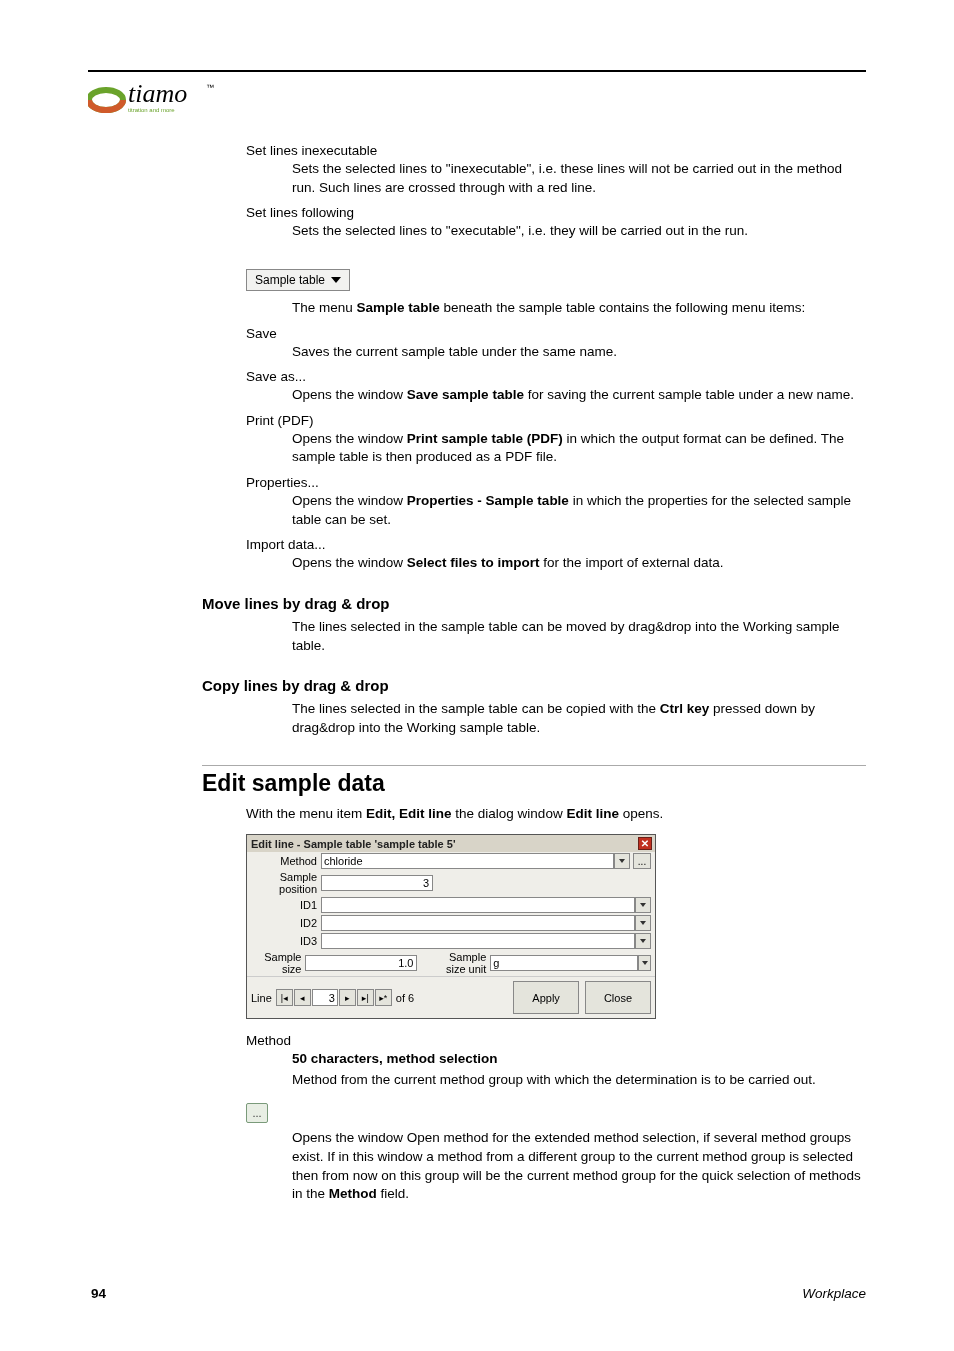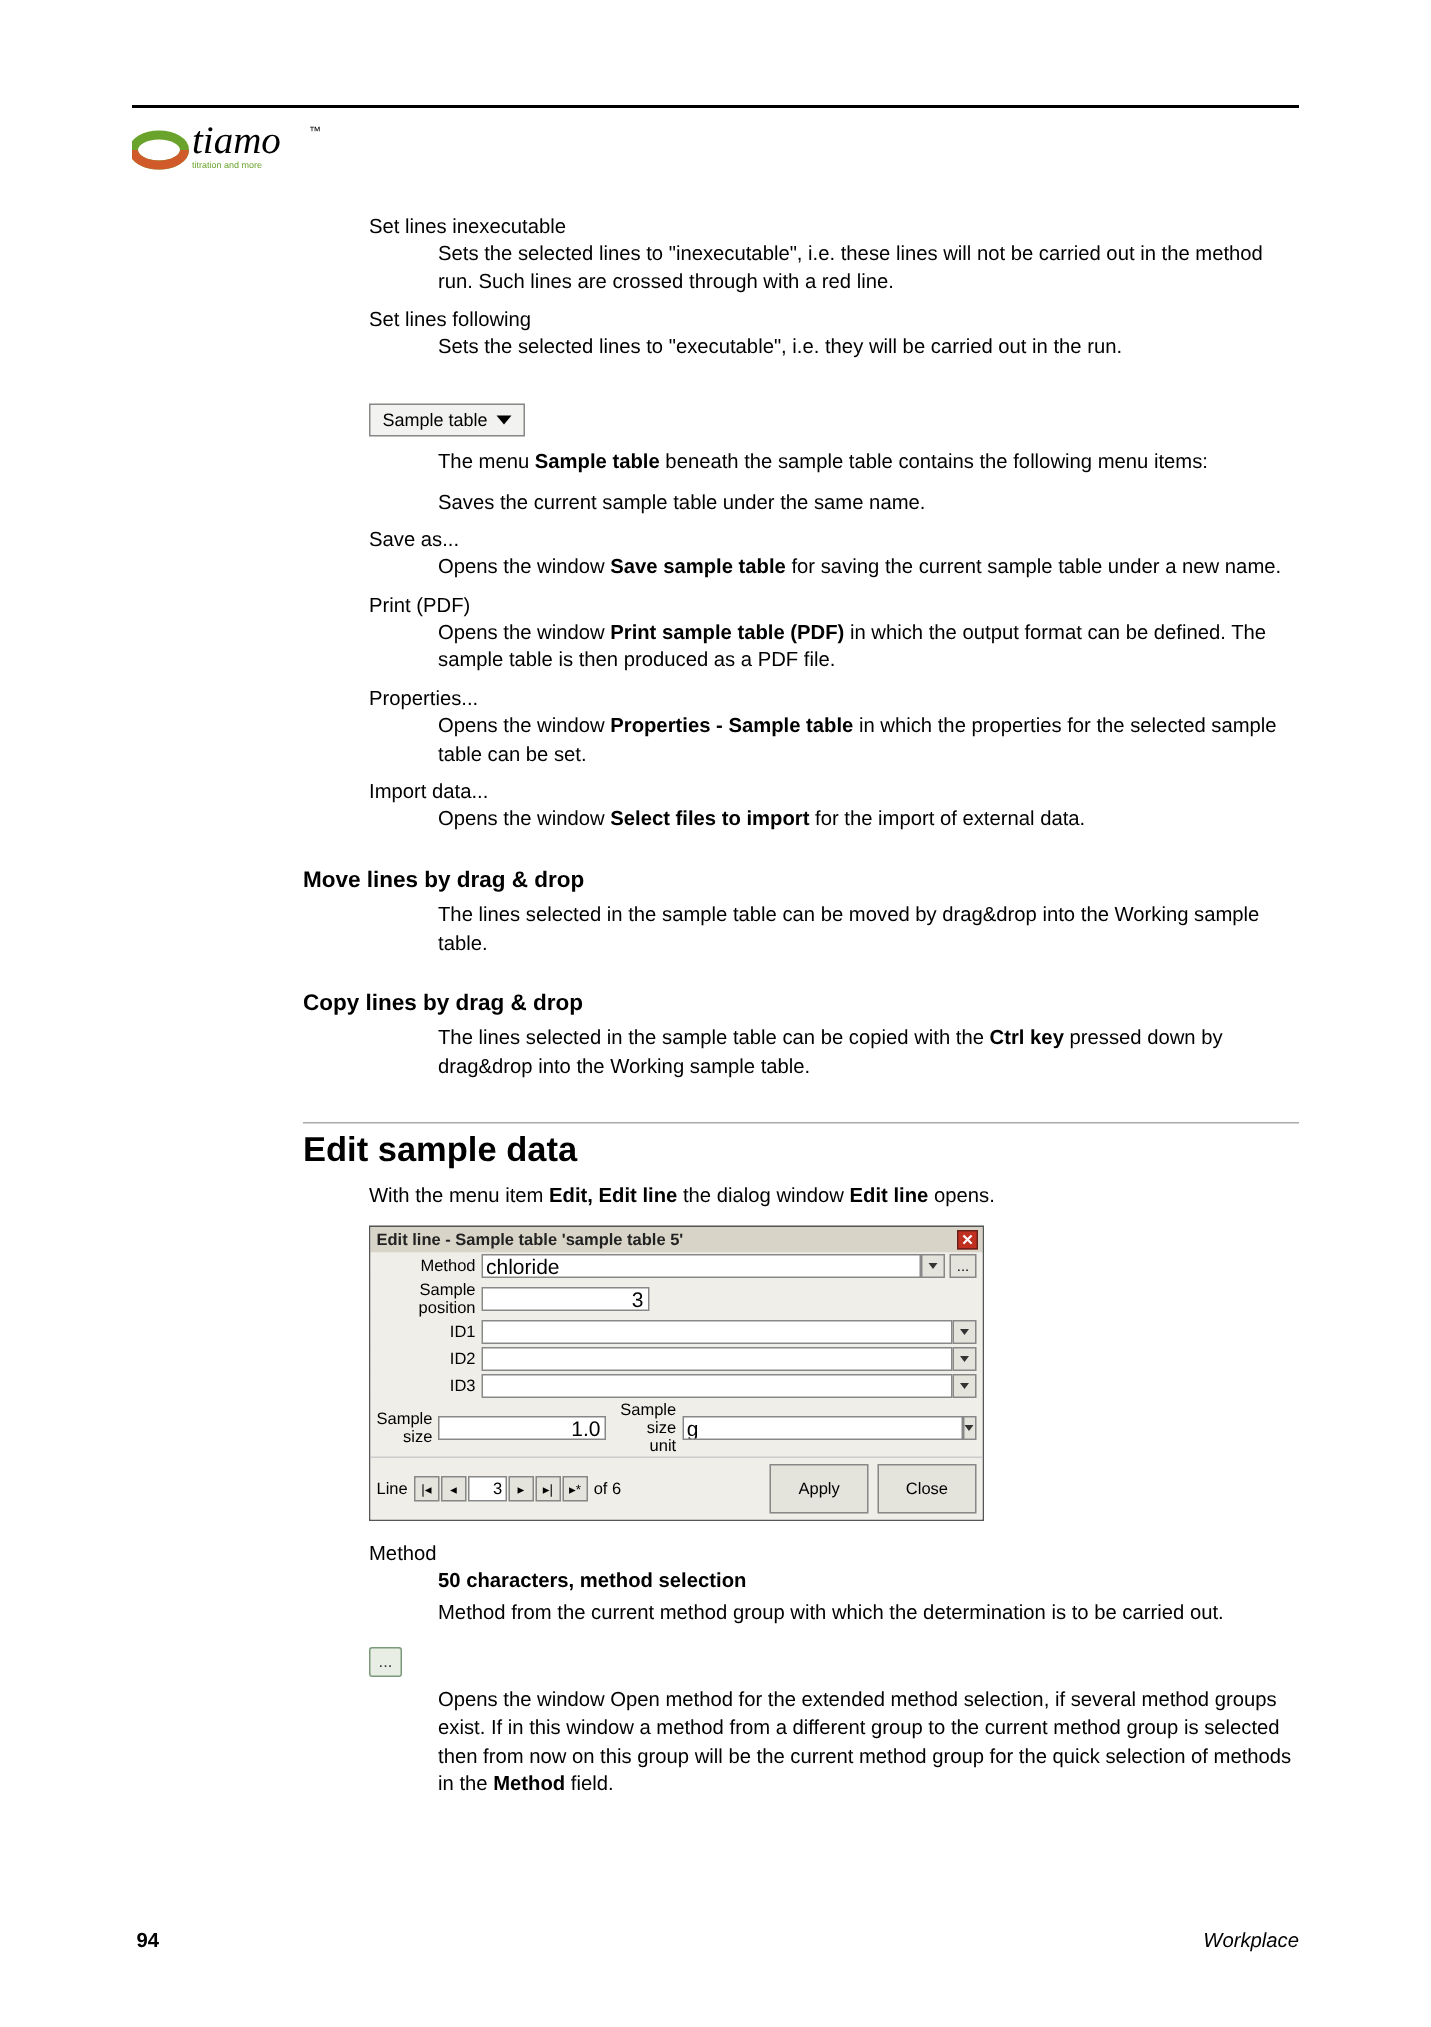--- a/index.html
+++ b/index.html
@@ -108,21 +108,21 @@
   .dialog .row {
     display: flex;
     align-items: center;
     padding: 1px 4px;
     background:#efeee9;
   }
   .dialog .lbl {
     width: 70px; text-align: right; padding-right: 4px;
   }
   .dialog input[type=text] {
-    flex: 1; height: 16px; font-size:14px;
+    flex: 1; height: 16px; font-size:11px;
     border:1px solid #888; background:#fff; padding: 0 2px;
     font-family: Tahoma, Arial, sans-serif;
   }
   .dialog input.num { flex: none; width: 112px; text-align:right; padding-right:3px; }
   .dialog .combo {
     width:16px; height:16px; border:1px solid #888; background:#e4e4dc;
     display:flex; align-items:center; justify-content:center;
     margin-left:0;
   }
   .dialog .combo .tri2 {
@@ -193,20 +193,21 @@
 
   <div class="sample-btn">
     <span>Sample table</span>
     <span class="tri"></span>
   </div>
 
   <div class="dd">
     <span>The menu </span><b>Sample table</b><span> beneath the sample table contains the following menu items:</span>
   </div>
 
+  <div class="dt">Save</div>
   <div class="dd">Saves the current sample table under the same name.</div>
 
   <div class="dt">Save as...</div>
   <div class="dd">
     <span>Opens the window </span><b>Save sample table</b><span> for saving the current sample table under a new name.</span>
   </div>
 
   <div class="dt">Print (PDF)</div>
   <div class="dd">
     <span>Opens the window </span><b>Print sample table (PDF)</b><span> in which the output format can be defined. The sample table is then produced as a PDF file.</span>

